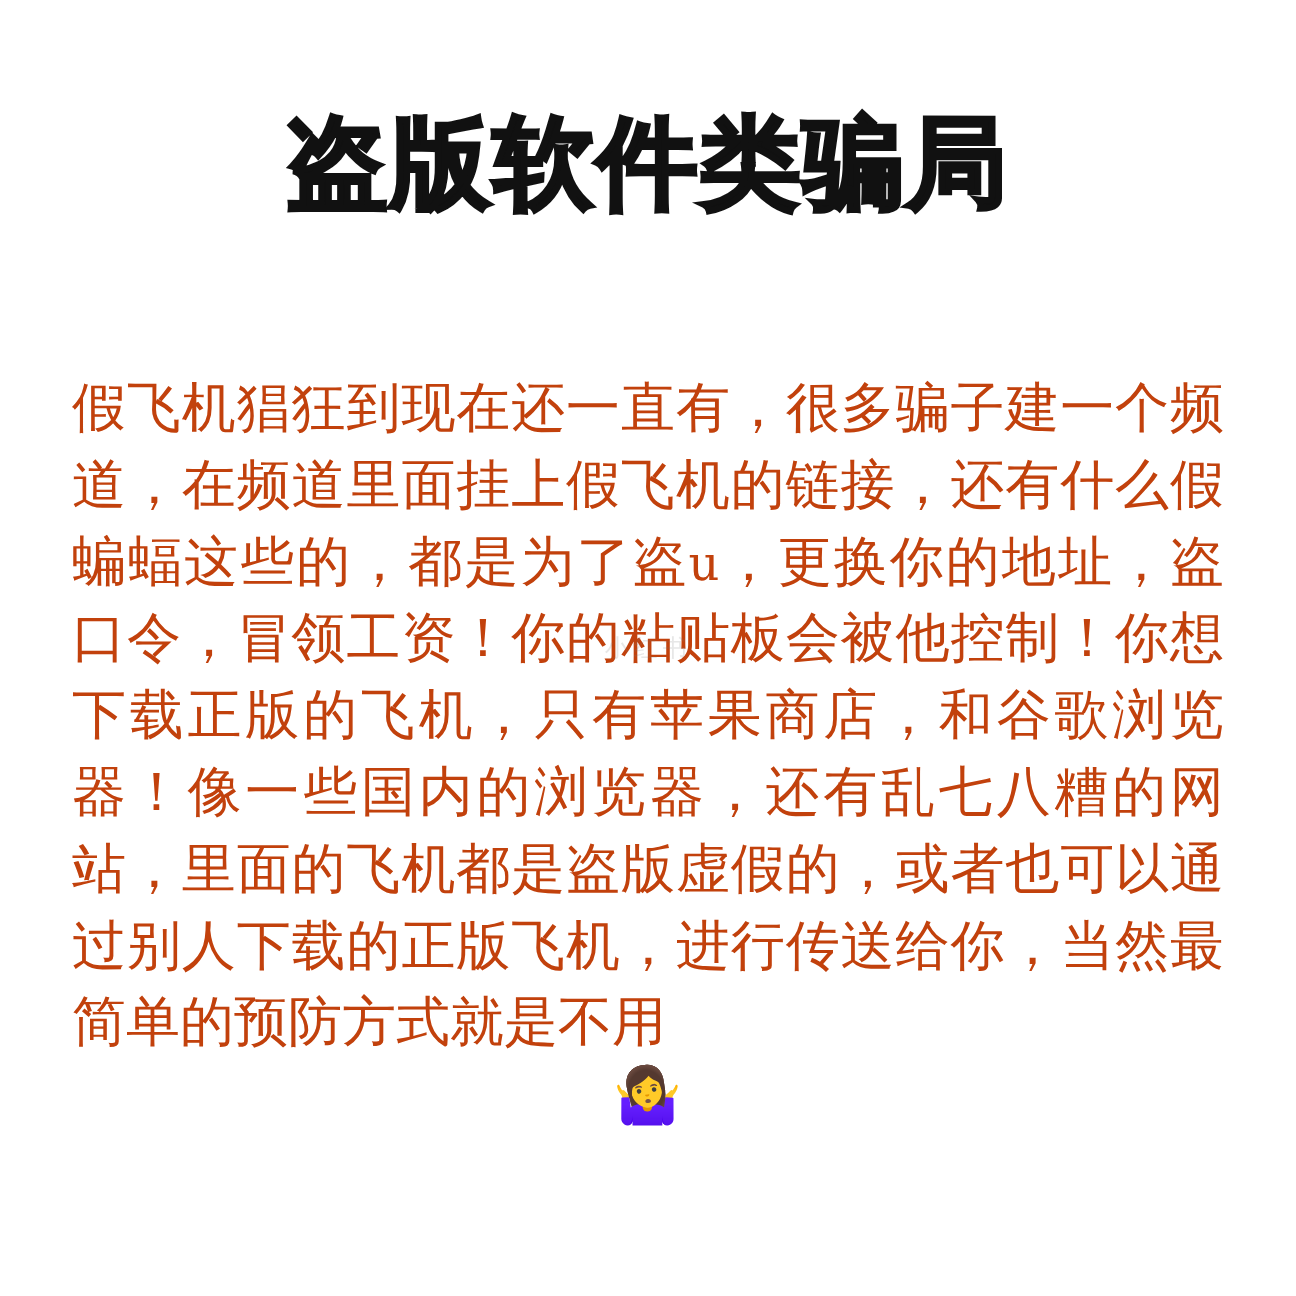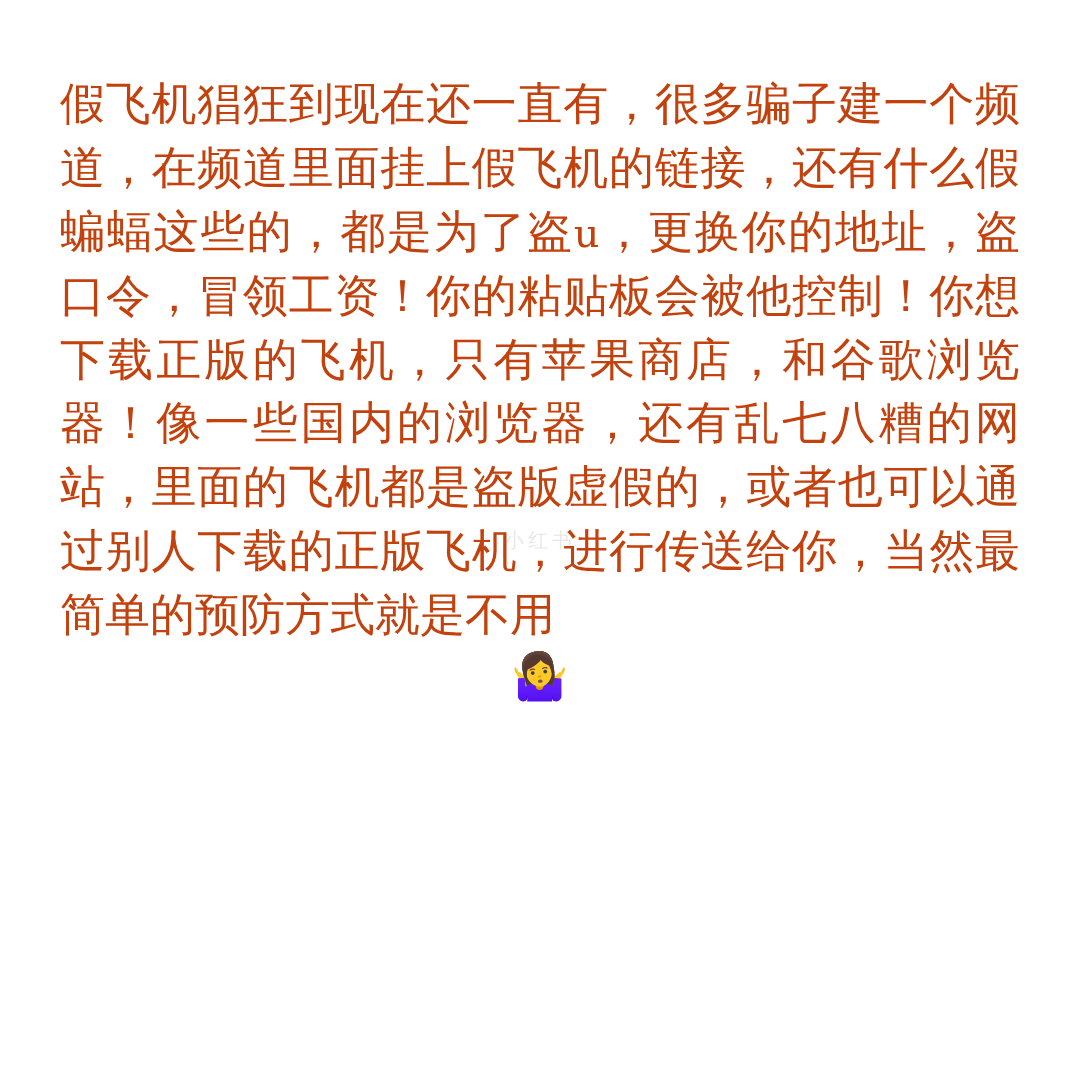--- a/index.html
+++ b/index.html
@@ -74,20 +74,21 @@
     font-family: Liberation Mono, monospace;
   }
 </style>
 </head>
 <body>
 
 <div class="page">
 
   <div class="watermark">小红书</div>
 
+  <h1 class="title">盗版软件类骗局</h1>
 
   <div class="body-text">
     <span>假飞机猖狂到现在还一直有，很多骗子建一个频道，在频道里面挂上假飞机的链接，还有什么假蝙蝠这些的，都是为了盗</span><span class="latin">u</span><span>，更换你的地址，盗口令，冒领工资！你的粘贴板会被他控制！你想下载正版的飞机，只有苹果商店，和谷歌浏览器！像一些国内的浏览器，还有乱七八糟的网站，里面的飞机都是盗版虚假的，或者也可以通过别人下载的正版飞机，进行传送给你，当然最简单的预防方式就是不用</span>
   </div>
 
   <div class="emoji-line">🤷‍♀️</div>
 
 </div>
 
 </body></html>

